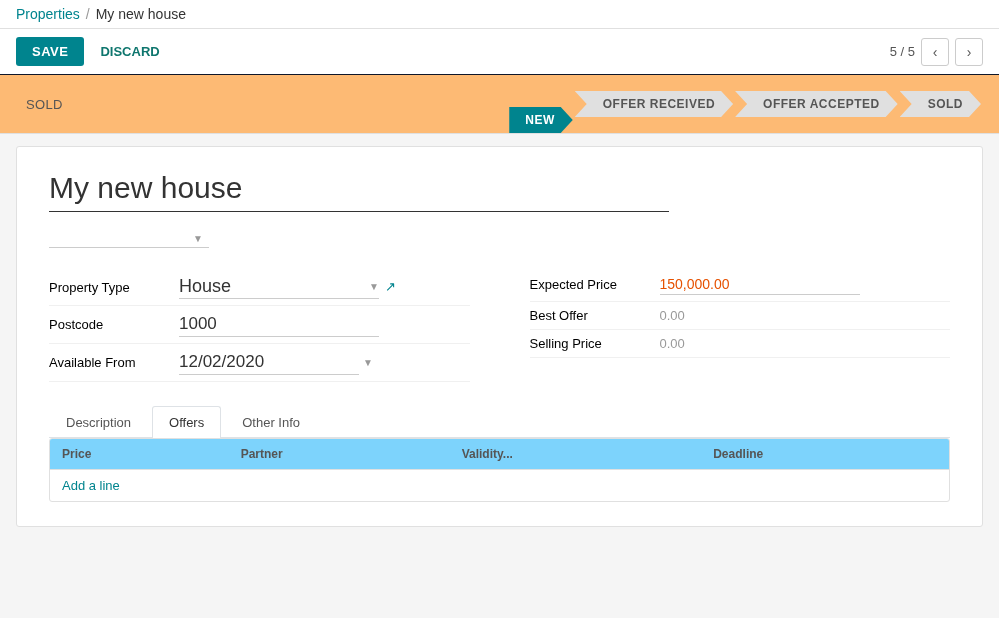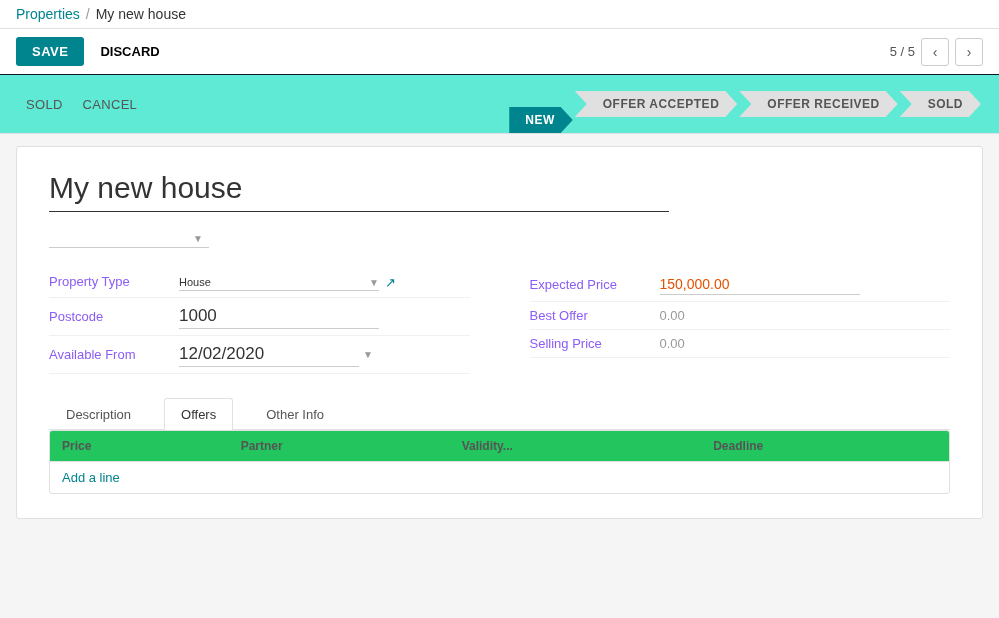--- a/index.html
+++ b/index.html
@@ -42,21 +42,21 @@
       border: none;
       padding: 7px 16px;
       border-radius: 3px;
       cursor: pointer;
       font-size: 13px;
       font-weight: 600;
       letter-spacing: 0.5px;
     }
     .btn-discard {
       background: transparent;
-      color: #000000;
+      color: #0f766e;
       border: none;
       padding: 7px 16px;
       cursor: pointer;
       font-size: 13px;
       font-weight: 600;
     }
     .pagination {
       margin-left: auto;
       display: flex;
       align-items: center;
@@ -73,21 +73,21 @@
       cursor: pointer;
       display: flex;
       align-items: center;
       justify-content: center;
       font-size: 14px;
       color: #555;
     }
 
     
     .status-bar {
-      background: #5eead4;
+      background: #fdba74;
       padding: 0 16px;
       display: flex;
       align-items: center;
       border-bottom: 1px solid #e0e0e0;
       min-height: 44px;
     }
     .status-action {
       color: #555;
       font-size: 13px;
       font-weight: 500;
@@ -175,21 +175,21 @@
       gap: 0 60px;
       margin-bottom: 24px;
     }
     .field-row {
       display: flex;
       align-items: baseline;
       padding: 6px 0;
       border-bottom: 1px solid #f0f0f0;
     }
     .field-label {
-      color: #8b5cf6;
+      color: #000000;
       font-size: 13px;
       width: 130px;
       flex-shrink: 0;
     }
     .field-value {
       color: #333;
       font-size: 13px;
       flex: 1;
       display: flex;
       align-items: center;
@@ -202,21 +202,21 @@
       font-size: 17px;
       color: #333;
       width: 200px;
       padding: 2px 0;
       outline: none;
     }
     .field-select {
       border: none;
       border-bottom: 1px solid #ccc;
       background: transparent;
-      font-size: 11px;
+      font-size: 18px;
       color: #333;
       width: 200px;
       padding: 2px 0;
       outline: none;
       cursor: pointer;
       appearance: none;
       -webkit-appearance: none;
     }
     .select-wrapper {
       position: relative;
@@ -245,21 +245,21 @@
     }
 
     
     .tabs-container {
       border-bottom: 1px solid #dee2e6;
       margin-bottom: 0;
     }
     .tabs-list {
       display: flex;
       list-style: none;
-      gap: 16px;
+      gap: 4px;
     }
     .tab-item {
       padding: 8px 16px;
       cursor: pointer;
       font-size: 13px;
       color: #555;
       border: 1px solid transparent;
       border-bottom: none;
       margin-bottom: -1px;
       border-radius: 3px 3px 0 0;
@@ -276,21 +276,21 @@
       width: 100%;
       border-collapse: collapse;
       margin-top: 0;
     }
     .offers-table th {
       text-align: left;
       padding: 8px 12px;
       font-size: 12px;
       font-weight: 600;
       color: #555;
-      background: #22c55e;
+      background: #7dd3fc;
       border-bottom: 1px solid #e0e0e0;
     }
     .add-line-link {
       color: #00848e;
       font-size: 13px;
       cursor: pointer;
       padding: 8px 12px;
       display: inline-block;
       text-decoration: none;
     }
@@ -318,25 +318,24 @@
       <span>‹</span>
     </button>
     <button class="pagination-btn">
       <span>›</span>
     </button>
   </div>
 </div>
 
 <div class="status-bar">
   <span class="status-action">SOLD</span>
-  <span class="status-action">CANCEL</span>
   <div class="status-pipeline">
     <div class="pipeline-stage active">NEW</div>
+    <div class="pipeline-stage">OFFER RECEIVED</div>
     <div class="pipeline-stage">OFFER ACCEPTED</div>
-    <div class="pipeline-stage">OFFER RECEIVED</div>
     <div class="pipeline-stage">SOLD</div>
   </div>
 </div>
 
 <div class="main-content">
   <div class="form-card">
 
     <div class="property-title">My new house</div>
 
     <div class="title-sub-row">

